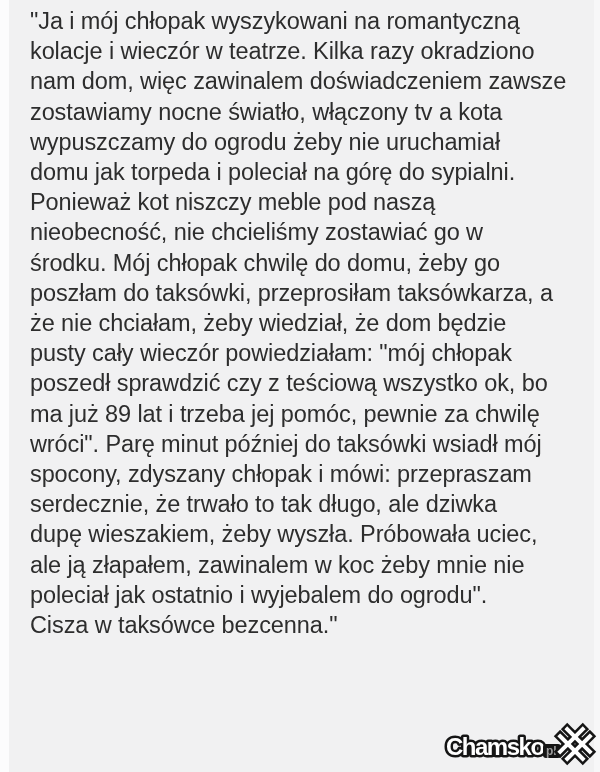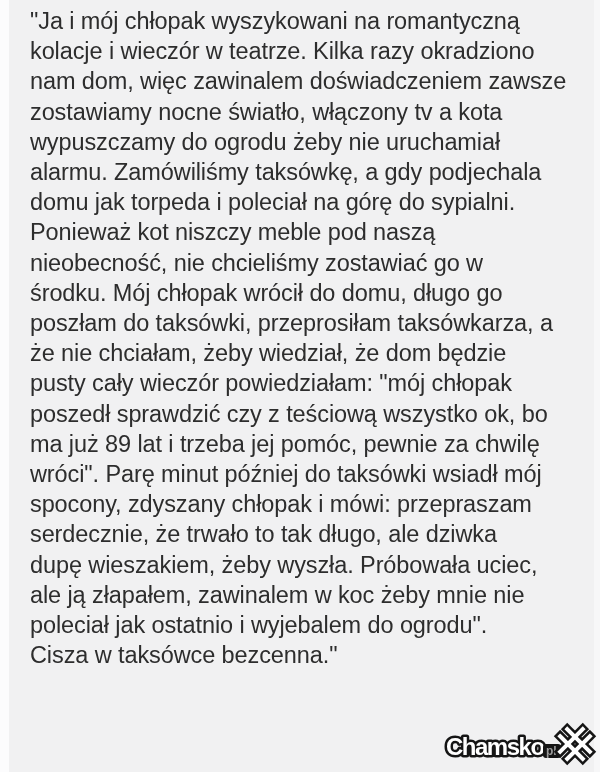--- a/index.html
+++ b/index.html
@@ -57,25 +57,24 @@
 <div class="screen">
   <div class="edge-left"></div>
   <div class="edge-right"></div>
 
   <div class="text-block">
     <div class="line">"Ja i mój chłopak wyszykowani na romantyczną</div>
     <div class="line">kolacje i wieczór w teatrze. Kilka razy okradziono</div>
     <div class="line">nam dom, więc zawinalem doświadczeniem zawsze</div>
     <div class="line">zostawiamy nocne światło, włączony tv a kota</div>
     <div class="line">wypuszczamy do ogrodu żeby nie uruchamiał</div>
-    <div class="line">alarmu. Zamówiliśmy taksówkę, a gdy podjechala</div>
     <div class="line">domu jak torpeda i poleciał na górę do sypialni.</div>
     <div class="line">Ponieważ kot niszczy meble pod naszą</div>
     <div class="line">nieobecność, nie chcieliśmy zostawiać go w</div>
-    <div class="line">środku. Mój chłopak wrócił do domu, długo go</div>
+    <div class="line">środku. Mój chłopak chwilę do domu, żeby go</div>
     <div class="line">poszłam do taksówki, przeprosiłam taksówkarza, a</div>
     <div class="line">że nie chciałam, żeby wiedział, że dom będzie</div>
     <div class="line">pusty cały wieczór powiedziałam: "mój chłopak</div>
     <div class="line">poszedł sprawdzić czy z teściową wszystko ok, bo</div>
     <div class="line">ma już 89 lat i trzeba jej pomóc, pewnie za chwilę</div>
     <div class="line">wróci". Parę minut później do taksówki wsiadł mój</div>
     <div class="line">spocony, zdyszany chłopak i mówi: przepraszam</div>
     <div class="line">serdecznie, że trwało to tak długo, ale dziwka</div>
     <div class="line">dupę wieszakiem, żeby wyszła. Próbowała uciec,</div>
     <div class="line">ale ją złapałem, zawinalem w koc żeby mnie nie</div>

